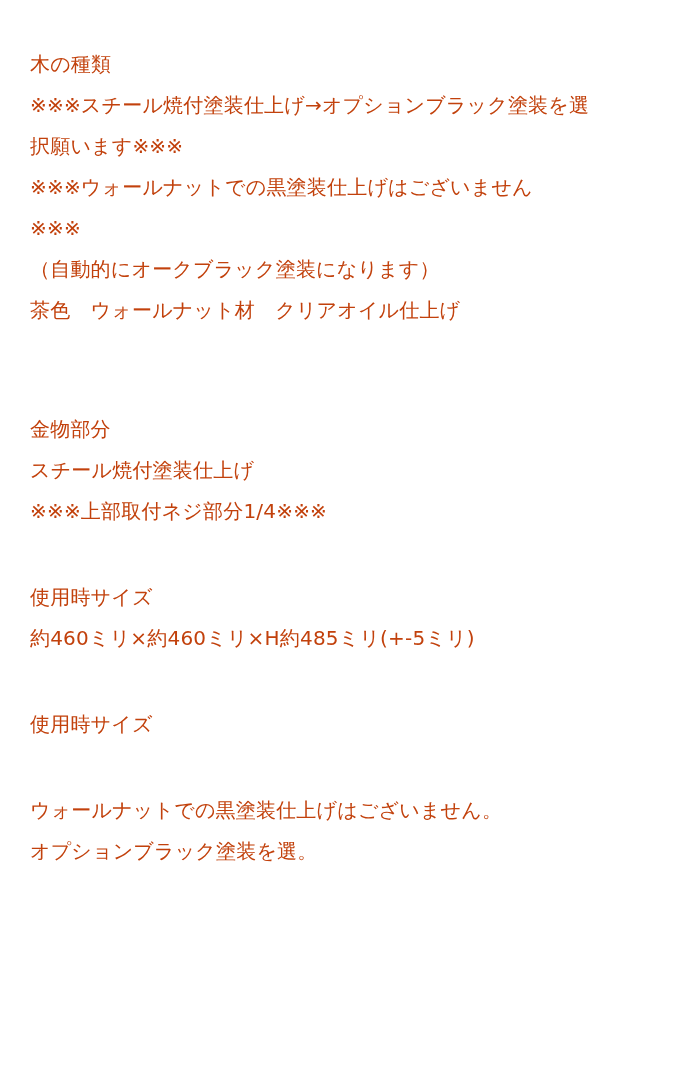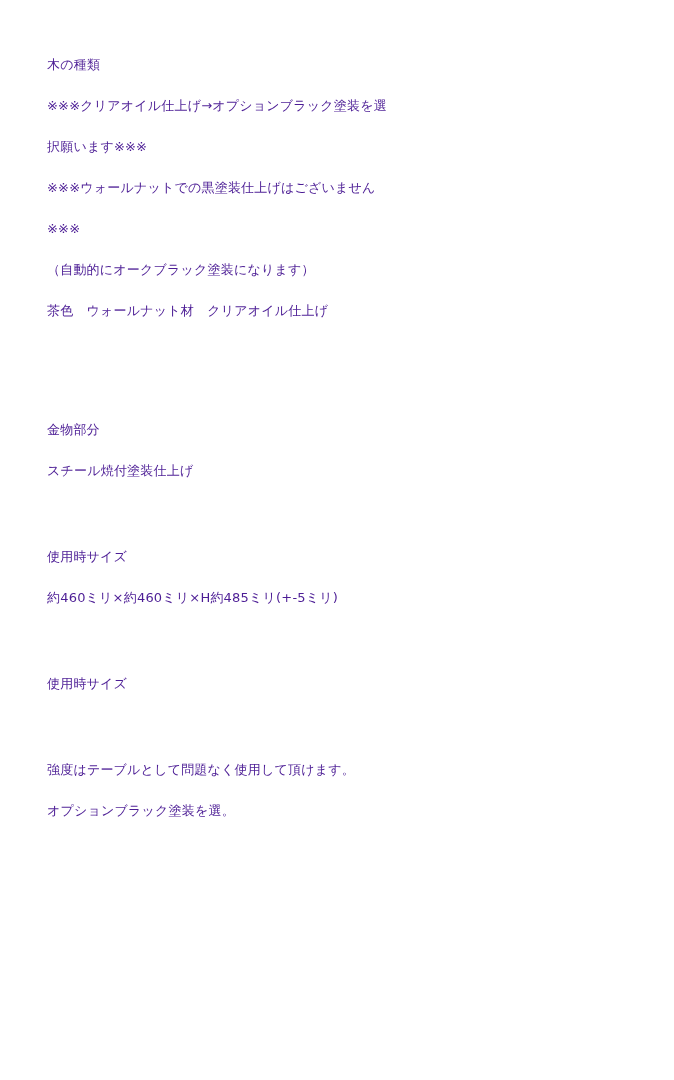--- a/index.html
+++ b/index.html
@@ -15,73 +15,73 @@
     overflow: hidden;
   }
   .page {
     box-sizing: border-box;
     width: 674px;
     height: 1080px;
     padding: 44px 30px 0 30px;
     background: #ffffff;
   }
   .line {
-    font-size: 13px;
+    font-size: 20px;
     line-height: 41px;
     letter-spacing: 0.2px;
     white-space: pre-wrap;
-    color: #4c1d95;
-    margin-left: 17px;
+    color: #c2410c;
   }
   .spacer-lg {
     height: 78px;
   }
   .spacer-md {
     height: 45px;
   }
   .block {
     margin: 0;
     padding: 0;
   }
 </style>
 </head>
 <body>
 
 <div class="page">
 
   <div class="block">
     <div class="line">木の種類</div>
-    <div class="line">※※※クリアオイル仕上げ→オプションブラック塗装を選</div>
+    <div class="line">※※※スチール焼付塗装仕上げ→オプションブラック塗装を選</div>
     <div class="line">択願います※※※</div>
     <div class="line">※※※ウォールナットでの黒塗装仕上げはございません</div>
     <div class="line">※※※</div>
     <div class="line">（自動的にオークブラック塗装になります）</div>
     <div class="line">茶色　ウォールナット材　クリアオイル仕上げ</div>
   </div>
 
   <div class="spacer-lg"></div>
 
   <div class="block">
     <div class="line">金物部分</div>
     <div class="line">スチール焼付塗装仕上げ</div>
+    <div class="line">※※※上部取付ネジ部分1/4※※※</div>
   </div>
 
   <div class="spacer-md"></div>
 
   <div class="block">
     <div class="line">使用時サイズ</div>
     <div class="line">約460ミリ×約460ミリ×H約485ミリ(+-5ミリ)</div>
   </div>
 
   <div class="spacer-md"></div>
 
   <div class="block">
     <div class="line">使用時サイズ</div>
   </div>
 
   <div class="spacer-md"></div>
 
   <div class="block">
-    <div class="line">強度はテーブルとして問題なく使用して頂けます。</div>
+    <div class="line">ウォールナットでの黒塗装仕上げはございません。</div>
     <div class="line">オプションブラック塗装を選。</div>
   </div>
 
 </div>
 
 </body></html>

